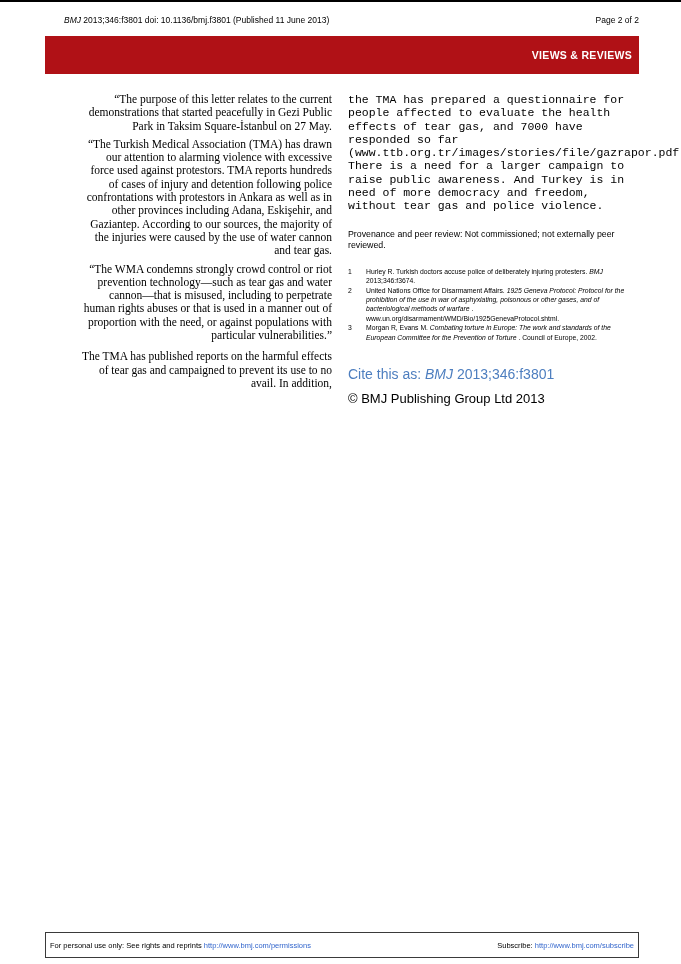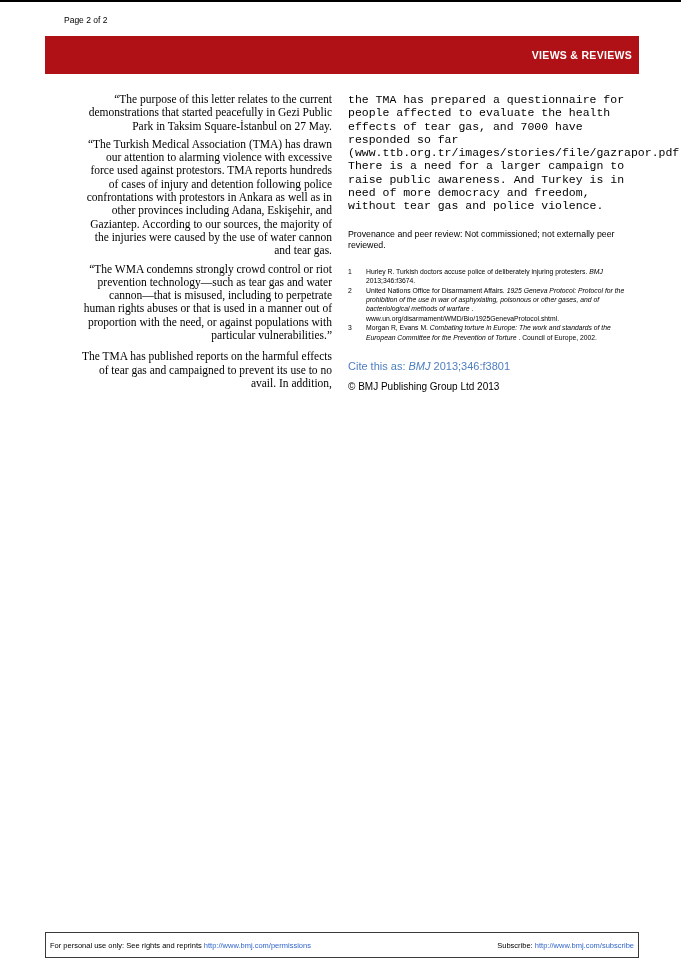--- a/index.html
+++ b/index.html
@@ -94,28 +94,28 @@
   .ref {
     display: flex;
     margin: 0;
   }
   .ref-num {
     flex: none;
     width: 18px;
   }
   .ref-text { flex: 1; }
   .cite {
-    margin-top: 18px;
-    font-size: 11px;
+    margin-top: 24px;
+    font-size: 14px;
     color: #4d7ebf;
     cursor: pointer;
   }
   .copyright {
     margin-top: 9px;
-    font-size: 10px;
+    font-size: 13px;
   }
   .footer {
     position: absolute;
     left: 45px;
     top: 932px;
     width: 594px;
     height: 26px;
     border: 1px solid #3a3a3a;
     box-sizing: border-box;
     display: flex;
@@ -132,20 +132,21 @@
   }
 </style>
 </head>
 <body>
 
 <div class="page">
 
   <div class="topbar"></div>
 
   <div class="header">
+    <div><span class="it">BMJ</span><span> 2013;346:f3801 doi: 10.1136/bmj.f3801 (Published 11 June 2013)</span></div>
     <div>Page 2 of 2</div>
   </div>
 
   <div class="banner">
     <span>VIEWS &amp; REVIEWS</span>
   </div>
 
   <div class="col-left">
     <p class="quote">“The purpose of this letter relates to the current demonstrations that started peacefully in Gezi Public Park in Taksim Square-İstanbul on 27 May.</p>
     <p class="quote">“The Turkish Medical Association (TMA) has drawn our attention to alarming violence with excessive force used against protestors. TMA reports hundreds of cases of injury and detention following police confrontations with protestors in Ankara as well as in other provinces including Adana, Eskişehir, and Gaziantep. According to our sources, the majority of the injuries were caused by the use of water cannon and tear gas.</p>

